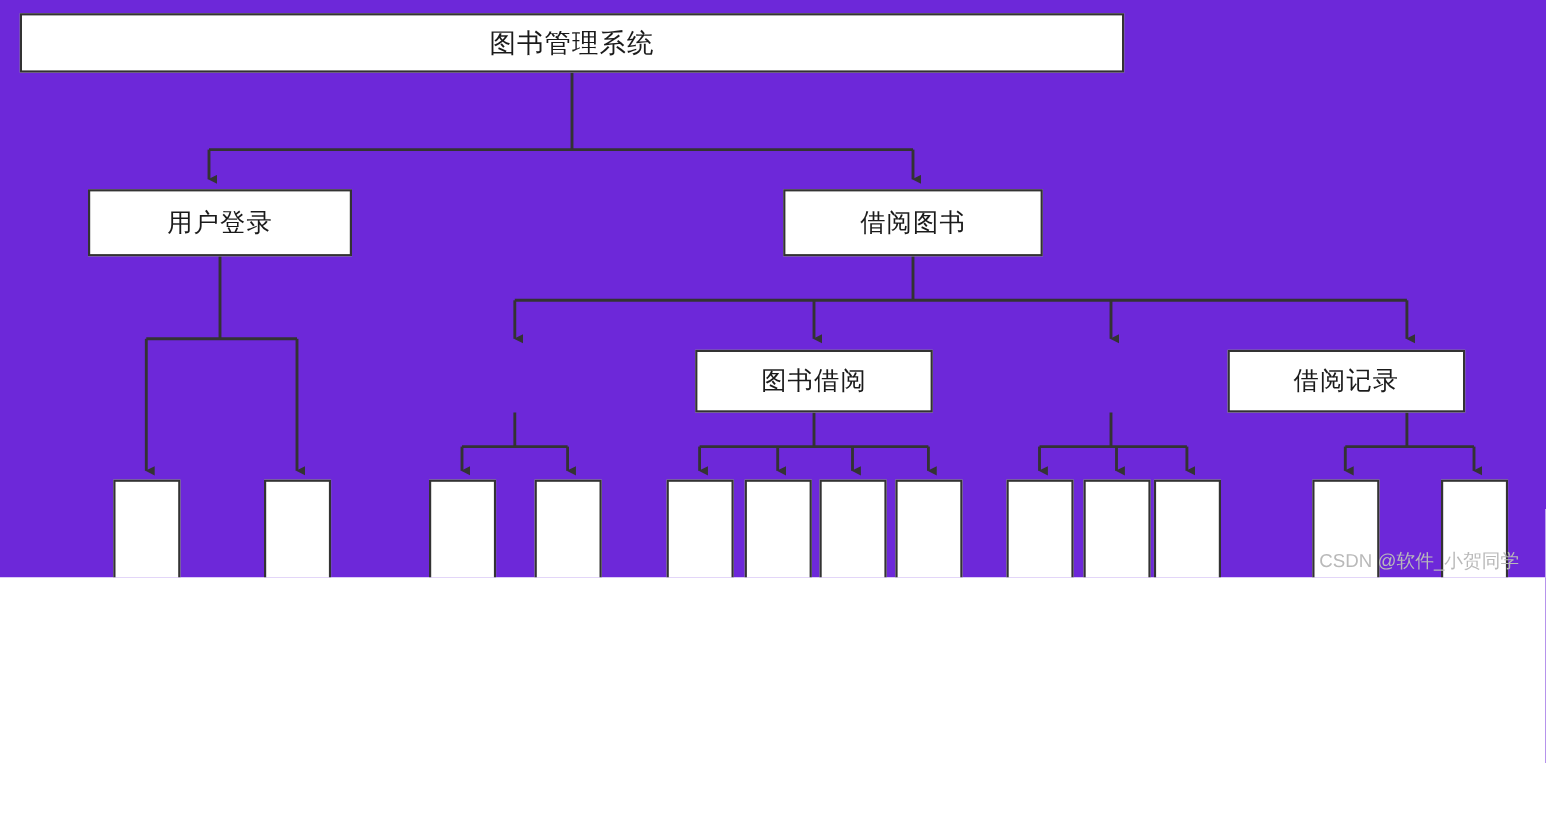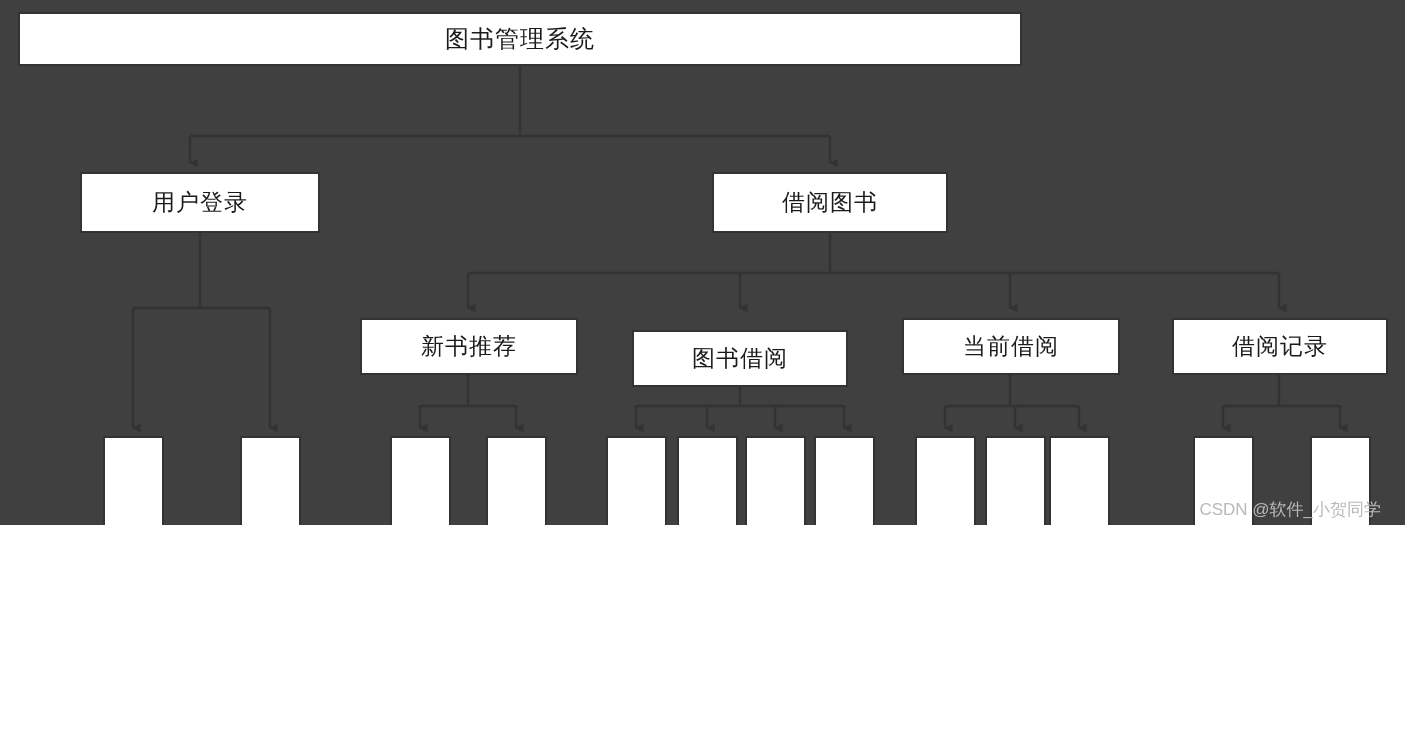--- a/index.html
+++ b/index.html
@@ -4,21 +4,21 @@
 <style>
   html, body {
     margin: 0;
     padding: 0;
     background: #ffffff;
   }
   #canvas {
     position: relative;
     width: 1405px;
     height: 525px;
-    background: #404040;
+    background: #6d28d9;
     overflow: hidden;
     font-family: "Liberation Sans", "DejaVu Sans", sans-serif;
     text-align: center;
   }
   svg#edges {
     position: absolute;
     left: 0;
     top: 0;
     width: 1405px;
     height: 747px;
@@ -125,30 +125,24 @@
     <span class="lbl">图书管理系统</span>
   </div>
 
   <div class="node horiz" style="left:80px; top:172px; width:240px; height:61px;">
     <span class="lbl">用户登录</span>
   </div>
   <div class="node horiz" style="left:712px; top:172px; width:236px; height:61px;">
     <span class="lbl">借阅图书</span>
   </div>
 
-  <div class="node horiz" style="left:360px; top:318px; width:218px; height:57px;">
-    <span class="lbl">新书推荐</span>
-  </div>
-  <div class="node horiz" style="left:632px; top:330px; width:216px; height:57px;">
+  <div class="node horiz" style="left:632px; top:318px; width:216px; height:57px;">
     <span class="lbl">图书借阅</span>
   </div>
-  <div class="node horiz" style="left:902px; top:318px; width:218px; height:57px;">
-    <span class="lbl">当前借阅</span>
-  </div>
-  <div class="node horiz" style="left:1172px; top:318px; width:216px; height:57px;">
+  <div class="node horiz" style="left:1116px; top:318px; width:216px; height:57px;">
     <span class="lbl">借阅记录</span>
   </div>
 
   <div class="node vert" style="left:103px; top:436px; width:61px; height:299px;">
     <span class="lbl">用户登录</span>
   </div>
   <div class="node vert" style="left:240px; top:436px; width:61px; height:299px;">
     <span class="lbl">注销登录</span>
   </div>
 

